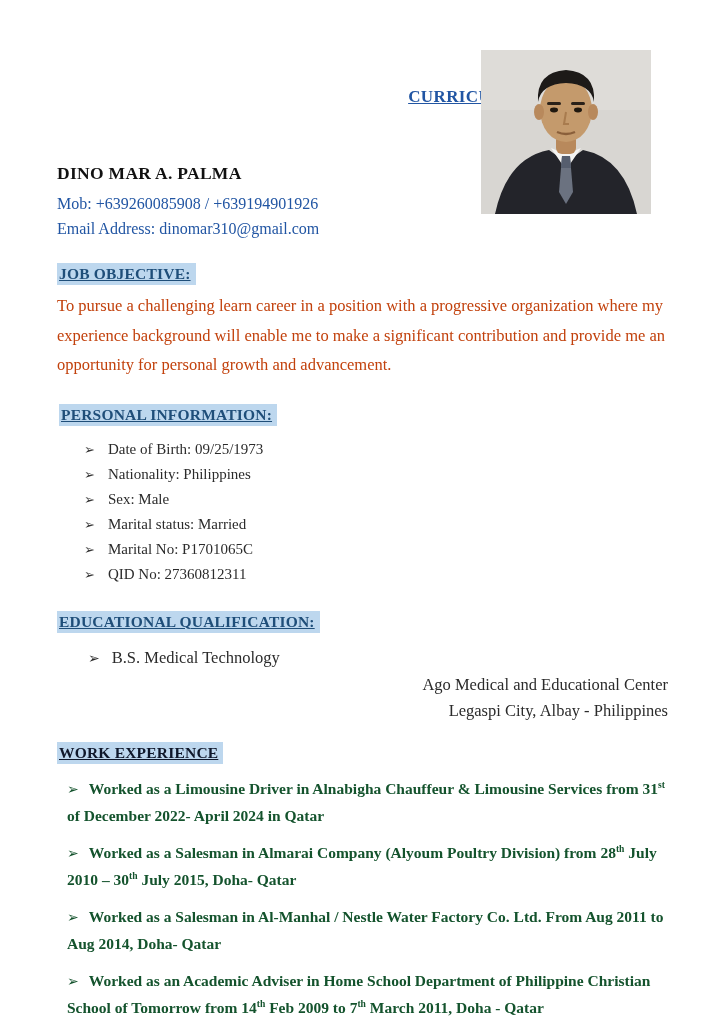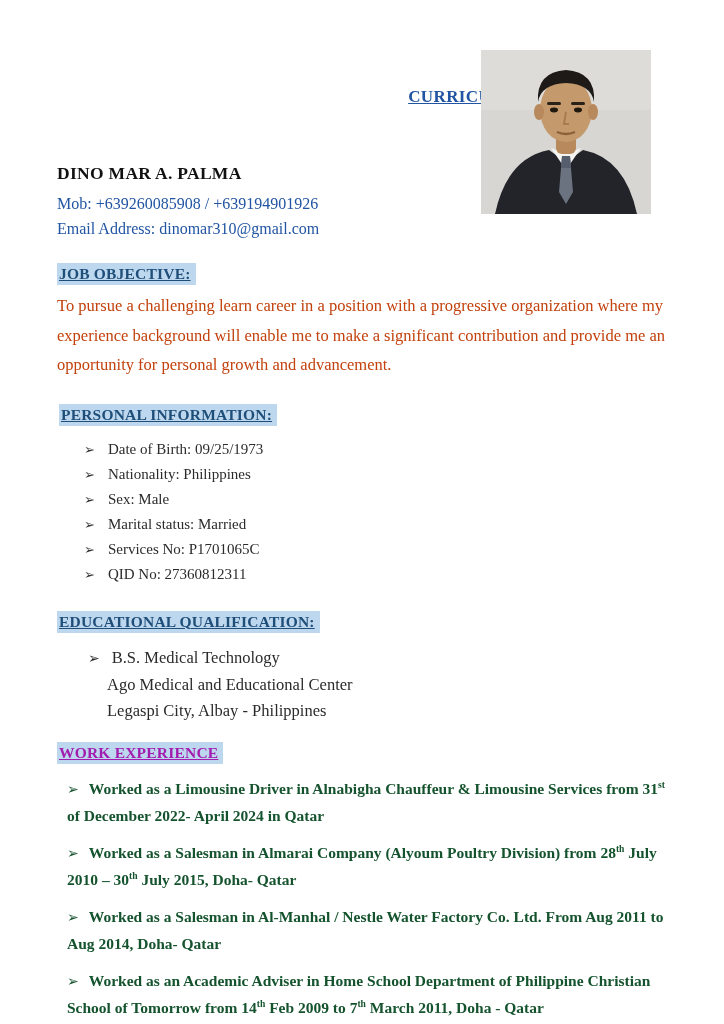--- a/index.html
+++ b/index.html
@@ -49,40 +49,40 @@
   .heading {
     display: inline-block;
     font-weight: bold;
     text-decoration: underline;
     font-size: 15.5px;
     background: #BDD7EE;
     padding: 2px 5px 2px 2px;
     letter-spacing: 0.2px;
   }
   .heading.blue { color: #1F4E79; }
-  .heading.black { color: #a21caf; }
+  .heading.black { color: #0f172a; }
 
   .sec-job { margin-top: 22px; }
   .objective {
     margin: 6px 0 0 0;
     width: 612px;
     font-size: 16.5px;
     line-height: 29.5px;
     color: #c2410c;
   }
 
   .sec-personal { margin-top: 24px; margin-left: 2px; }
   .pi-list { margin-top: 11px; padding-left: 25px; }
   .pi-item { font-size: 15px; line-height: 24px; color: #2b2b2b; }
   .pi-item .bullet { margin-right: 13px; font-size: 13px; color: #333; }
 
   .sec-edu { margin-top: 24px; }
   .edu-block { margin-top: 12px; margin-left: 31px; font-size: 16.5px; line-height: 26px; color: #2b2b2b; }
   .edu-degree-row .bullet { margin-right: 12px; font-size: 14px; }
-  .edu-line { margin-left: 19px; }
+  .edu-line { margin-left: 36px; text-align: right; }
 
   .sec-work { margin-top: 18px; }
   .work-list { margin-top: 12px; padding-left: 10px; }
   .work-item {
     width: 612px;
     font-size: 15.5px;
     font-weight: bold;
     line-height: 26.5px;
     color: #14532d;
     margin-bottom: 10px;
@@ -153,21 +153,21 @@
 
           <div class="pi-item">
             <span class="bullet">➢</span><span>Sex: Male</span>
           </div>
 
           <div class="pi-item">
             <span class="bullet">➢</span><span>Marital status: Married</span>
           </div>
 
           <div class="pi-item">
-            <span class="bullet">➢</span><span>Services No: P1701065C</span>
+            <span class="bullet">➢</span><span>Marital No: P1701065C</span>
           </div>
 
           <div class="pi-item">
             <span class="bullet">➢</span><span>QID No: 27360812311</span>
           </div>
         </div>
     </div>
 
     <div class="sec-edu">
       <span class="heading blue">EDUCATIONAL QUALIFICATION:</span>

